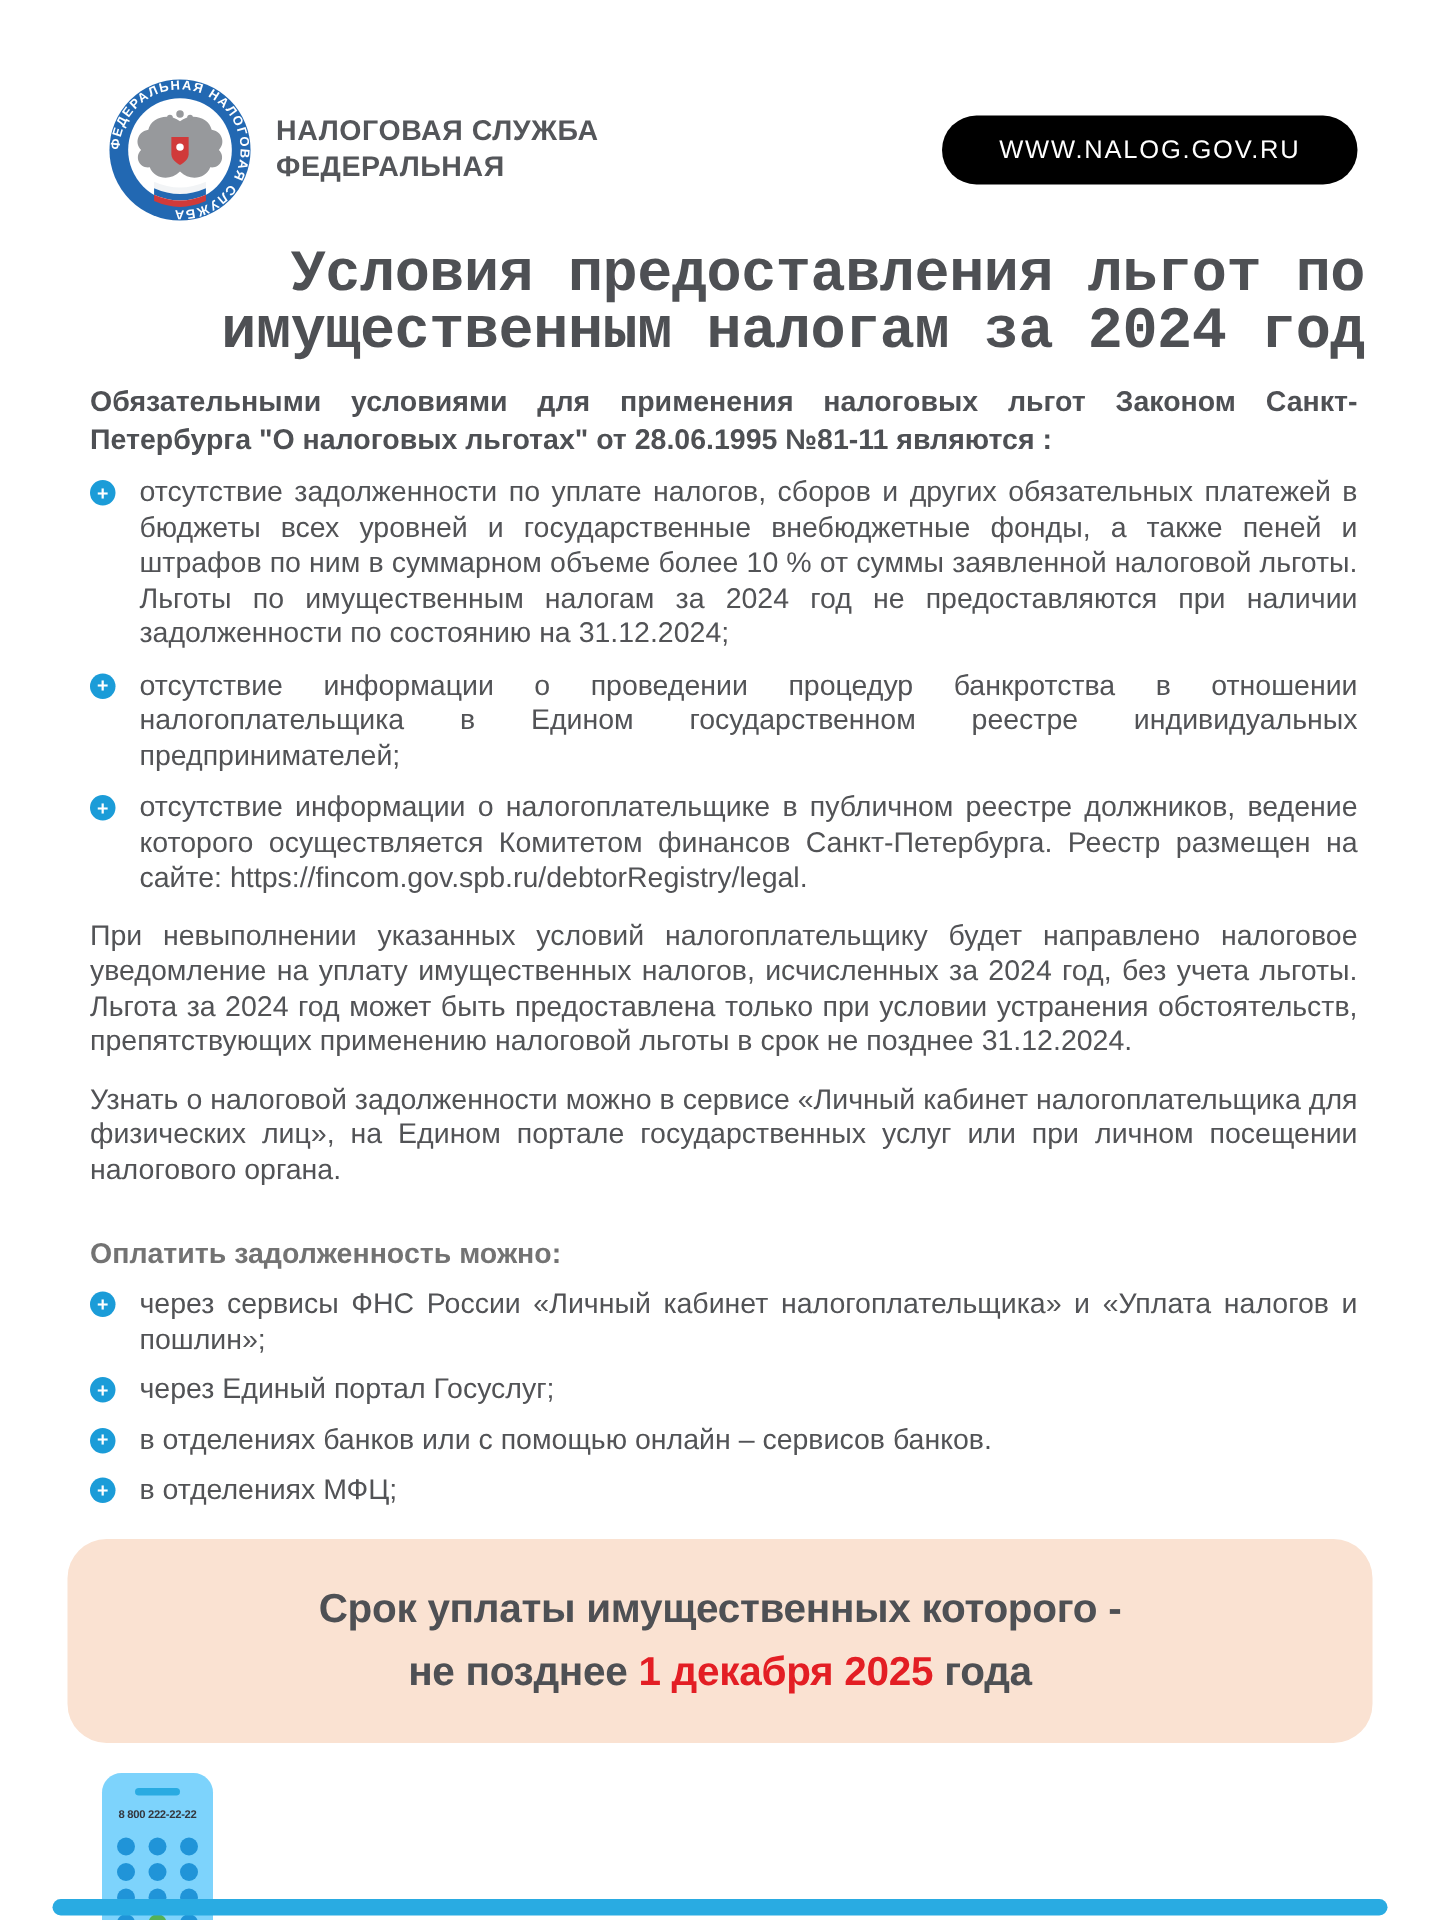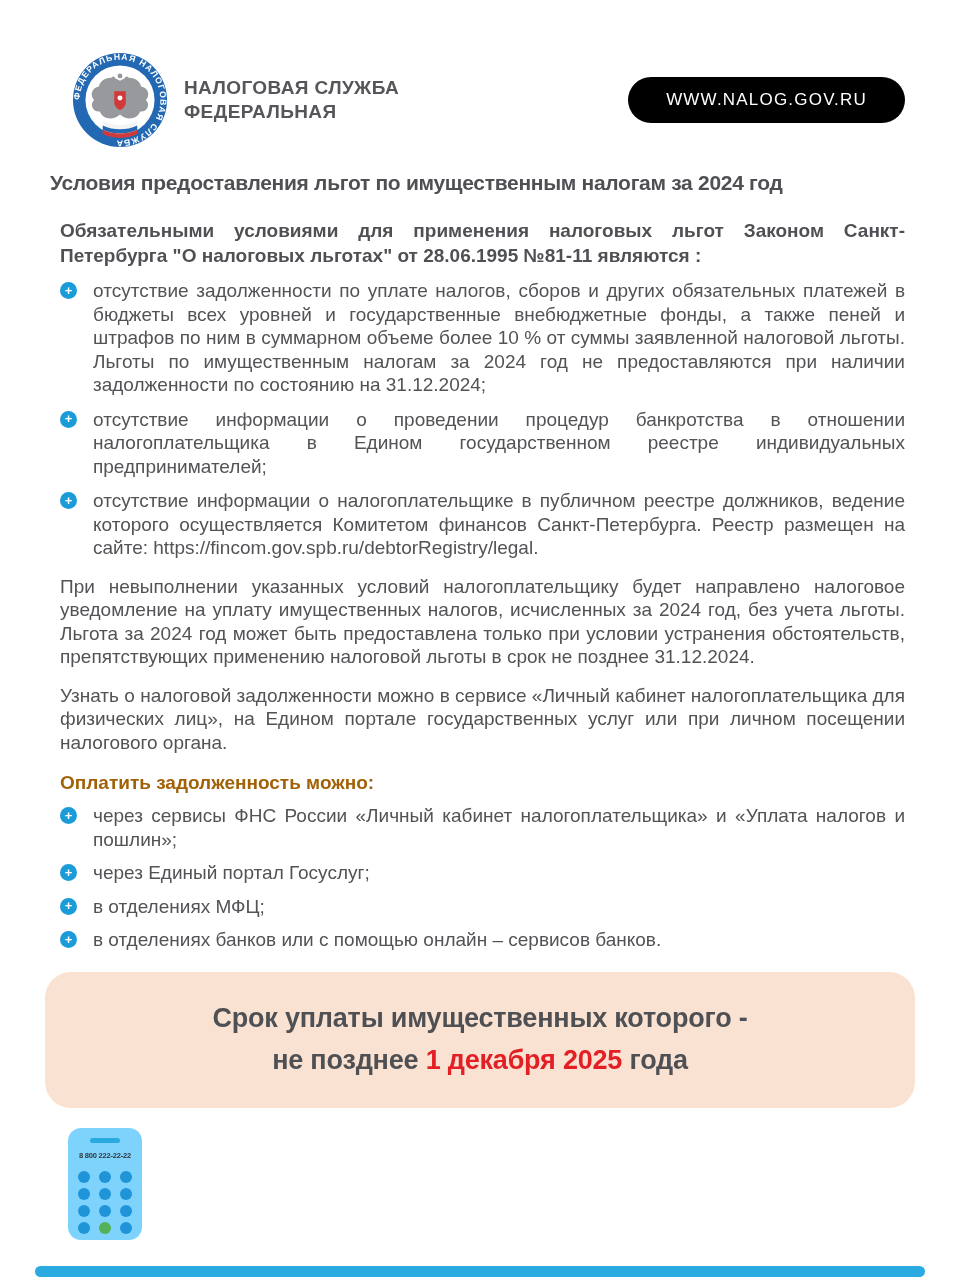--- a/index.html
+++ b/index.html
@@ -19,41 +19,41 @@
     color:#54565a; letter-spacing:0.4px;
   }
   .site-btn {
     margin-left:auto; background:#000000; color:#ffffff; border:none; cursor:pointer;
     font-family:inherit; font-size:17px; letter-spacing:1.2px; font-weight:500;
     padding:13px 38px; border-radius:25px;
   }
 
   
   h1.title {
-    margin:16px 50px 0; text-align:left;
-    font-size:21px; line-height:38px; font-weight:800; color:#4e5054; letter-spacing:-0.3px;
+    margin:16px 50px 0; text-align:right;
+    font-size:39px; line-height:38px; font-weight:800; color:#4e5054; letter-spacing:-0.3px;font-family:Liberation Mono, monospace;
   }
 
   .content { padding:0 55px 0 60px; }
   .intro { margin-top:16px; font-weight:bold; font-size:19px; line-height:25px; text-align:justify; color:#4e5054; }
 
   ul.bullets { list-style:none; margin-top:6px; }
   ul.bullets li {
     position:relative; padding-left:33px; margin-top:11px;
     font-size:19px; line-height:23.5px; text-align:justify;
   }
   ul.bullets li .plus {
     position:absolute; left:0; top:3px; width:17px; height:17px; border-radius:50%;
     background:#1b9cd8; color:#fff; font-size:13px; font-weight:bold;
     display:flex; align-items:center; justify-content:center; line-height:1;
   }
   ul.bullets li .plus::before { content:"+"; margin-top:-1px; }
 
   p.para { margin-top:15px; font-size:19px; line-height:23.5px; text-align:justify; }
-  p.pay-heading { margin-top:18px; font-weight:bold; font-size:19px; color:#a16207; }
+  p.pay-heading { margin-top:34px; font-weight:bold; font-size:19px; color:#737373; }
   ul.pay li { margin-top:10px; }
 
   
   .deadline-box {
     margin:20px 45px 0; background:#fae2d2; border-radius:26px;
     padding:25px 20px 27px; text-align:center;
     font-size:27px; line-height:42px; font-weight:800; color:#4e5054; letter-spacing:-0.2px;
   }
   .deadline-box .red { color:#e31e24; }
 
@@ -147,25 +147,25 @@
       <li>
         <span class="plus"></span>
         <span>через сервисы ФНС России «Личный кабинет налогоплательщика» и «Уплата налогов и пошлин»;</span>
       </li>
       <li>
         <span class="plus"></span>
         <span>через Единый портал Госуслуг;</span>
       </li>
       <li>
         <span class="plus"></span>
-        <span>в отделениях МФЦ;</span>
+        <span>в отделениях банков или с помощью онлайн – сервисов банков.</span>
       </li>
       <li>
         <span class="plus"></span>
-        <span>в отделениях банков или с помощью онлайн – сервисов банков.</span>
+        <span>в отделениях МФЦ;</span>
       </li>
     </ul>
 
   </div>
 
   <div class="deadline-box">
     <div>Срок уплаты имущественных которого -</div>
     <div>
       <span>не позднее </span><span class="red">1 декабря 2025</span><span> года</span>
     </div>

